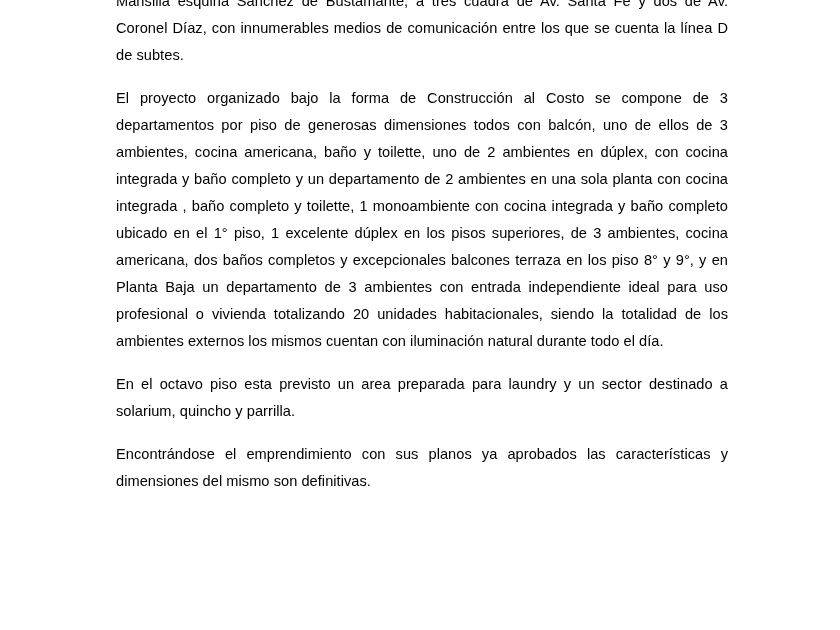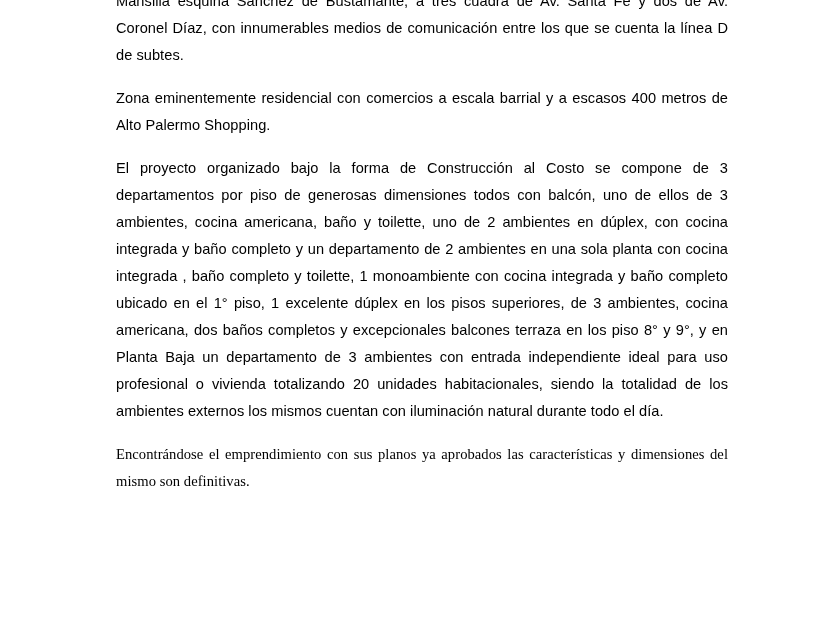--- a/index.html
+++ b/index.html
@@ -34,29 +34,28 @@
     text-justify: inter-word;
     color: #000000;
     letter-spacing: 0.05px;
   }
   p.para.clipped-top {
     margin-top: 0;
     
   }
   p.para:last-child {
     margin-bottom: 4px;
-    font-family: Liberation Serif, serif;
   }
   .clip-window {
     overflow: hidden;
   }
 </style>
 </head>
 <body>
 
 <div class="page">
   <div class="doc-body clip-window">
     <p class="para clipped-top">Mansilla esquina Sánchez de Bustamante, a tres cuadra de Av. Santa Fe y dos de Av. Coronel Díaz, con innumerables medios de comunicación entre los que se cuenta la línea D de subtes.</p>
-    <p class="para">Zona eminentemente residencial con comercios a escala barrial y a escasos 400 metros de Alto Palermo Shopping.</p>
     <p class="para">El proyecto organizado bajo la forma de Construcción al Costo se compone de 3 departamentos por piso de generosas dimensiones todos con balcón, uno de ellos de 3 ambientes, cocina americana, baño y toilette, uno de 2 ambientes en dúplex, con cocina integrada y baño completo y un departamento de 2 ambientes en una sola planta con cocina integrada , baño completo y toilette, 1 monoambiente con cocina integrada y baño completo ubicado en el 1° piso, 1 excelente dúplex en los pisos superiores, de 3 ambientes, cocina americana, dos baños completos y excepcionales balcones terraza en los piso 8° y 9°, y en Planta Baja un departamento de 3 ambientes con entrada independiente ideal para uso profesional o vivienda totalizando 20 unidades habitacionales, siendo la totalidad de los ambientes externos los mismos cuentan con iluminación natural durante todo el día.</p>
+    <p class="para">En el octavo piso esta previsto un area preparada para laundry y un sector destinado a solarium, quincho y parrilla.</p>
     <p class="para">Encontrándose el emprendimiento con sus planos ya aprobados las características y dimensiones del mismo son definitivas.</p>
   </div>
 </div>
 
 </body></html>

